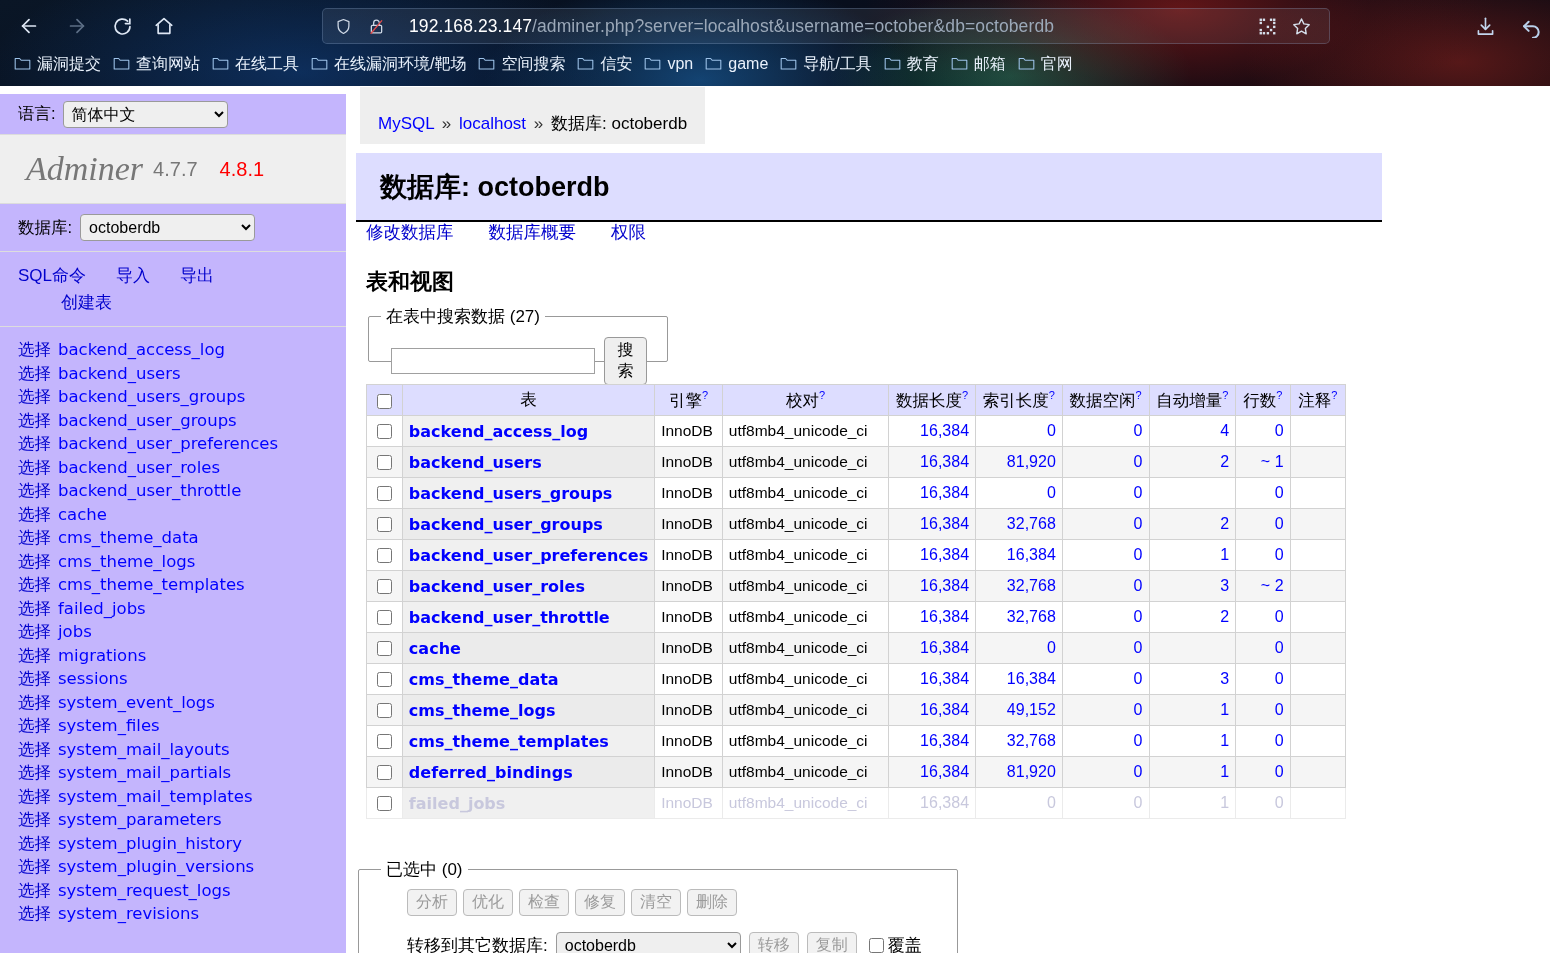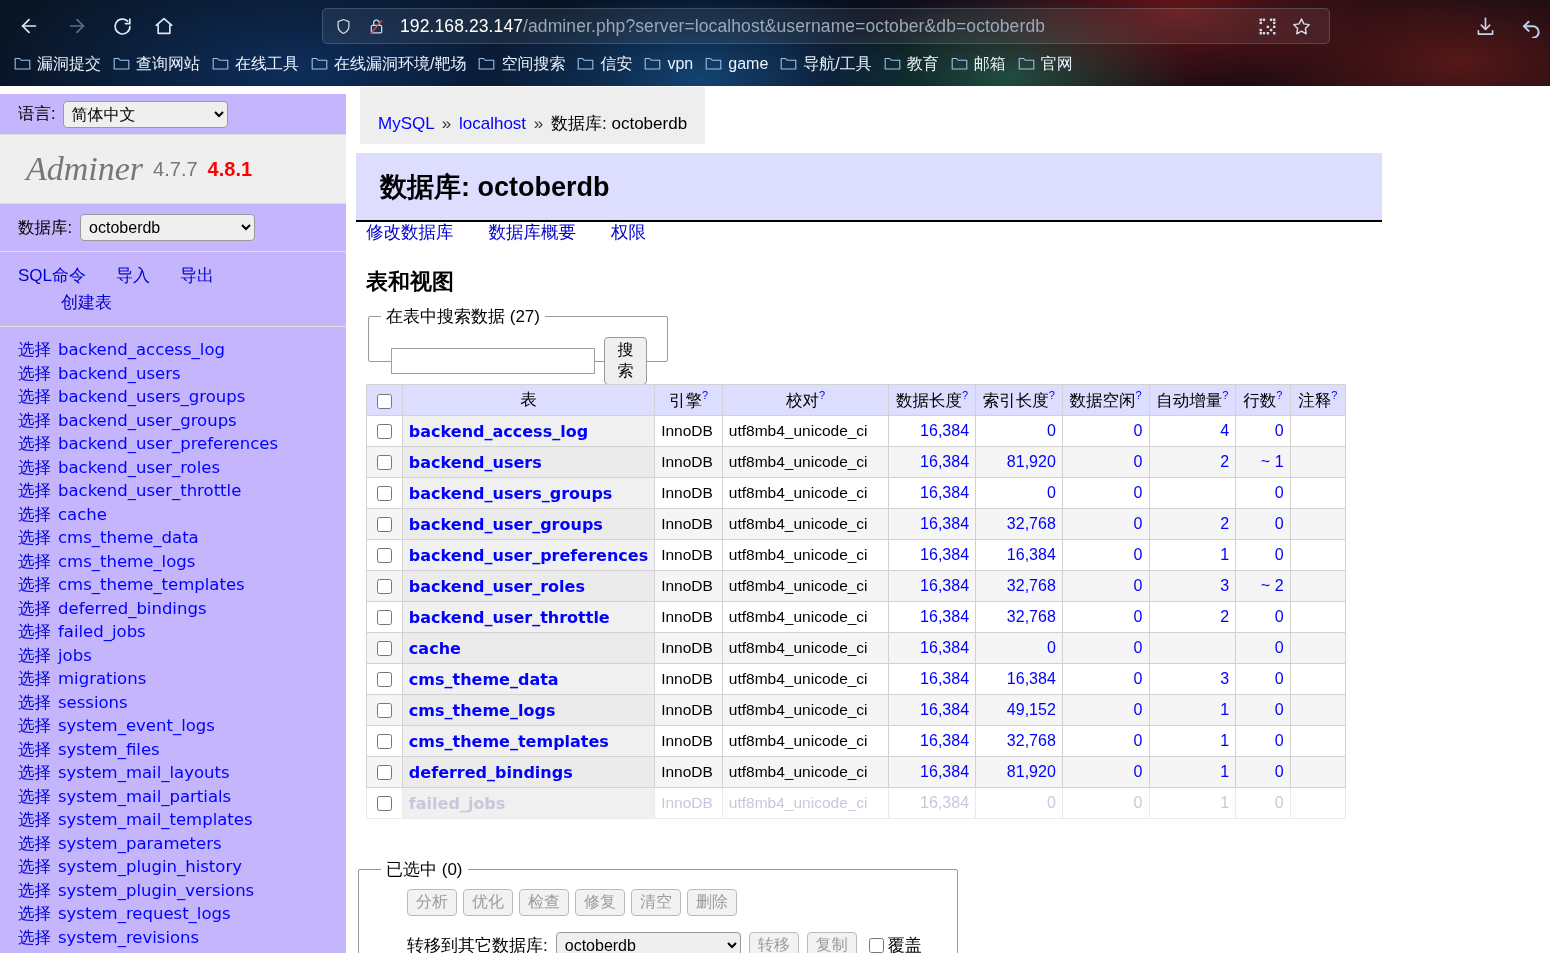--- a/index.html
+++ b/index.html
@@ -33,21 +33,21 @@
   #urlbar {
     position: absolute; left: 322px; top: 8px; width: 1008px; height: 36px;
     background: rgba(255,255,255,0.07);
     border: 1px solid rgba(140,170,210,0.28);
     border-radius: 5px;
     display: flex; align-items: center;
   }
   #urlbar .shieldwrap { margin-left: 11px; display:flex; align-items:center; }
   #urlbar .lockwrap { margin-left: 14px; display:flex; align-items:center; }
   #urltext {
-    margin-left: 14px; font-size: 17.5px; color: #9ba8b8;
+    margin-left: 23px; font-size: 17.5px; color: #9ba8b8;
     white-space: nowrap; letter-spacing: 0.1px;
   }
   #urltext b { color: #ffffff; font-weight: 400; }
   #urlbar .rightico { position:absolute; display:flex; align-items:center; justify-content:center; width:32px; height:32px; top:1px; }
 
   #bookmarks {
     position: absolute; left: 0; top: 51px; width: 1550px; height: 35px;
     display: flex; align-items: center; padding-left: 9px;
   }
   .bm {
@@ -71,21 +71,21 @@
     background: #efefef; color: #000;
   }
   #lang-sel { width: 165px; }
 
   #brand {
     height: 70px; background: #efefef; border-top: 1px solid #dcdcdc; border-bottom: 1px solid #dcdcdc;
     display: flex; align-items: center; padding-left: 26px; gap: 10px;
   }
   #brand .name { font-family: "Liberation Serif", serif; font-style: italic; font-size: 34px; color: #777; }
   #brand .ver { font-size: 20px; color: #777; }
-  #brand .newver { font-size: 20px; color: #f00; font-weight: bold; }
+  #brand .newver { font-size: 20px; color: #f00; font-weight: normal; margin-left: 12px; }
 
   #db-row { height: 48px; display: flex; align-items: center; padding-left: 18px; gap: 8px; border-bottom: 1px solid #ddd; }
   #db-row .lbl { font-size: 16.5px; color: #000; }
   #db-sel { width: 175px; }
 
   #quicklinks { padding: 12px 0 12px 18px; border-bottom: 1px solid #ddd; }
   #quicklinks a { font-size: 17px; color: #00c; text-decoration: none; margin-right: 30px; display: inline-block; }
   #quicklinks .r2 { margin-top: 4px; margin-left: 43px; }
 
   #tablelist { padding: 11px 0 0 18px; }
@@ -394,21 +394,20 @@
         <div class="tl-row"><a href="#" class="sel-link">选择</a><a href="#" class="tbl-link">backend_users</a></div>
         <div class="tl-row"><a href="#" class="sel-link">选择</a><a href="#" class="tbl-link">backend_users_groups</a></div>
         <div class="tl-row"><a href="#" class="sel-link">选择</a><a href="#" class="tbl-link">backend_user_groups</a></div>
         <div class="tl-row"><a href="#" class="sel-link">选择</a><a href="#" class="tbl-link">backend_user_preferences</a></div>
         <div class="tl-row"><a href="#" class="sel-link">选择</a><a href="#" class="tbl-link">backend_user_roles</a></div>
         <div class="tl-row"><a href="#" class="sel-link">选择</a><a href="#" class="tbl-link">backend_user_throttle</a></div>
         <div class="tl-row"><a href="#" class="sel-link">选择</a><a href="#" class="tbl-link">cache</a></div>
         <div class="tl-row"><a href="#" class="sel-link">选择</a><a href="#" class="tbl-link">cms_theme_data</a></div>
         <div class="tl-row"><a href="#" class="sel-link">选择</a><a href="#" class="tbl-link">cms_theme_logs</a></div>
         <div class="tl-row"><a href="#" class="sel-link">选择</a><a href="#" class="tbl-link">cms_theme_templates</a></div>
-        <div class="tl-row"><a href="#" class="sel-link">选择</a><a href="#" class="tbl-link">deferred_bindings</a></div>
         <div class="tl-row"><a href="#" class="sel-link">选择</a><a href="#" class="tbl-link">failed_jobs</a></div>
         <div class="tl-row"><a href="#" class="sel-link">选择</a><a href="#" class="tbl-link">jobs</a></div>
         <div class="tl-row"><a href="#" class="sel-link">选择</a><a href="#" class="tbl-link">migrations</a></div>
         <div class="tl-row"><a href="#" class="sel-link">选择</a><a href="#" class="tbl-link">sessions</a></div>
         <div class="tl-row"><a href="#" class="sel-link">选择</a><a href="#" class="tbl-link">system_event_logs</a></div>
         <div class="tl-row"><a href="#" class="sel-link">选择</a><a href="#" class="tbl-link">system_files</a></div>
         <div class="tl-row"><a href="#" class="sel-link">选择</a><a href="#" class="tbl-link">system_mail_layouts</a></div>
         <div class="tl-row"><a href="#" class="sel-link">选择</a><a href="#" class="tbl-link">system_mail_partials</a></div>
         <div class="tl-row"><a href="#" class="sel-link">选择</a><a href="#" class="tbl-link">system_mail_templates</a></div>
         <div class="tl-row"><a href="#" class="sel-link">选择</a><a href="#" class="tbl-link">system_parameters</a></div>

